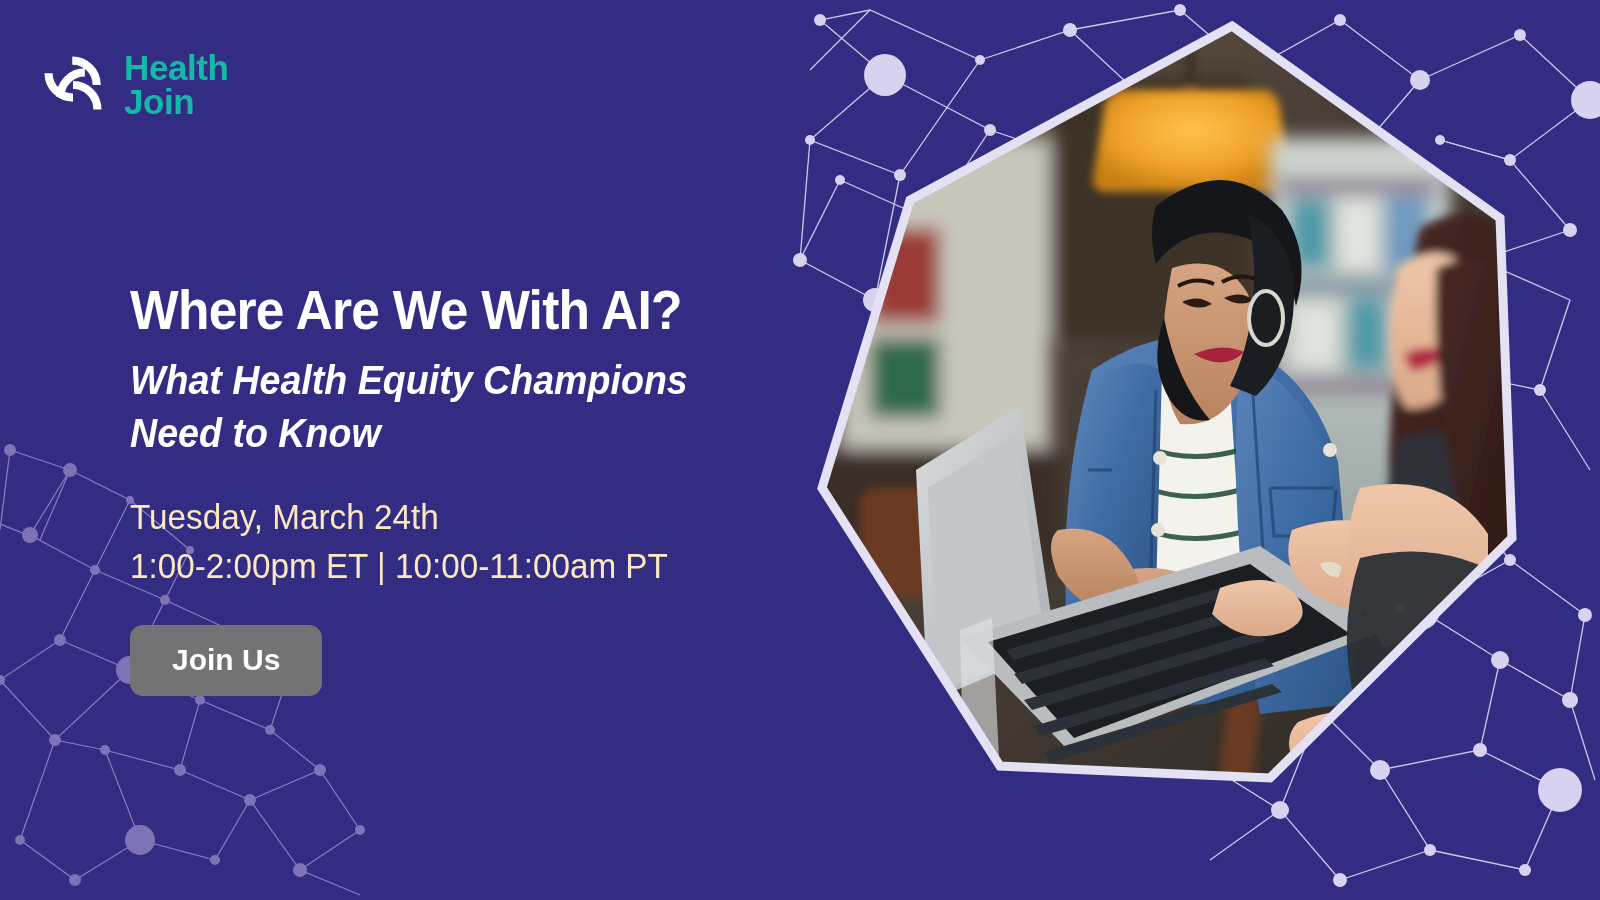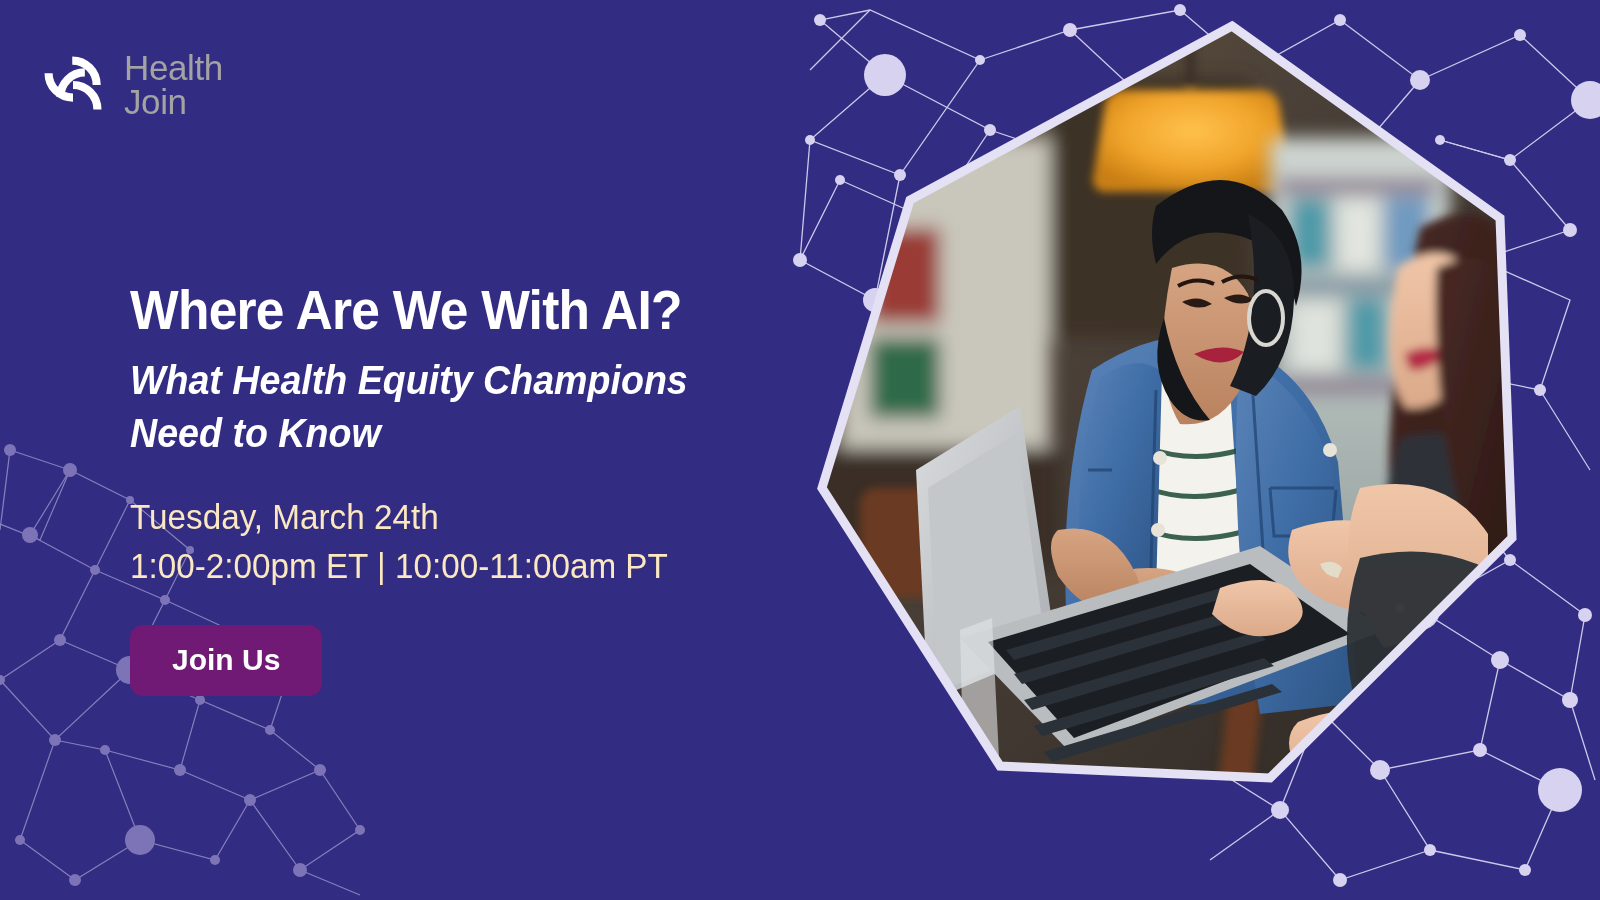--- a/index.html
+++ b/index.html
@@ -27,23 +27,23 @@
   .net-bottomleft { bottom:0; left:0; width:420px; height:460px; opacity:.55; }
 
   
   .logo {
     position:absolute;
     left:36px; top:48px;
     display:flex; align-items:center; gap:14px;
   }
   .logo-mark { width:74px; height:74px; flex:none; display:block; }
   .logo-words {
-    color:#a3a3a3;
+    color:#14b8a6;
     font-size:35px;
-    font-weight:normal;
+    font-weight:bold;
     line-height:0.97;
     letter-spacing:-0.4px;
   }
   .logo-words div { display:block; }
 
   
   .content {
     position:absolute;
     left:130px; top:282px;
     width:730px;
@@ -77,21 +77,21 @@
     line-height:1.42;
     margin-top:32px;
     transform:scaleX(0.95);
     transform-origin:left top;
   }
   .datetime div { white-space:nowrap; }
 
   .cta {
     display:inline-block;
     margin-top:34px;
-    background:#701a75;
+    background:#737373;
     color:#ffffff;
     font-size:30px;
     font-weight:bold;
     border:none;
     border-radius:13px;
     padding:20px 42px 21px 42px;
     cursor:pointer;
     line-height:1;
     font-family:"Liberation Sans", sans-serif;
   }

